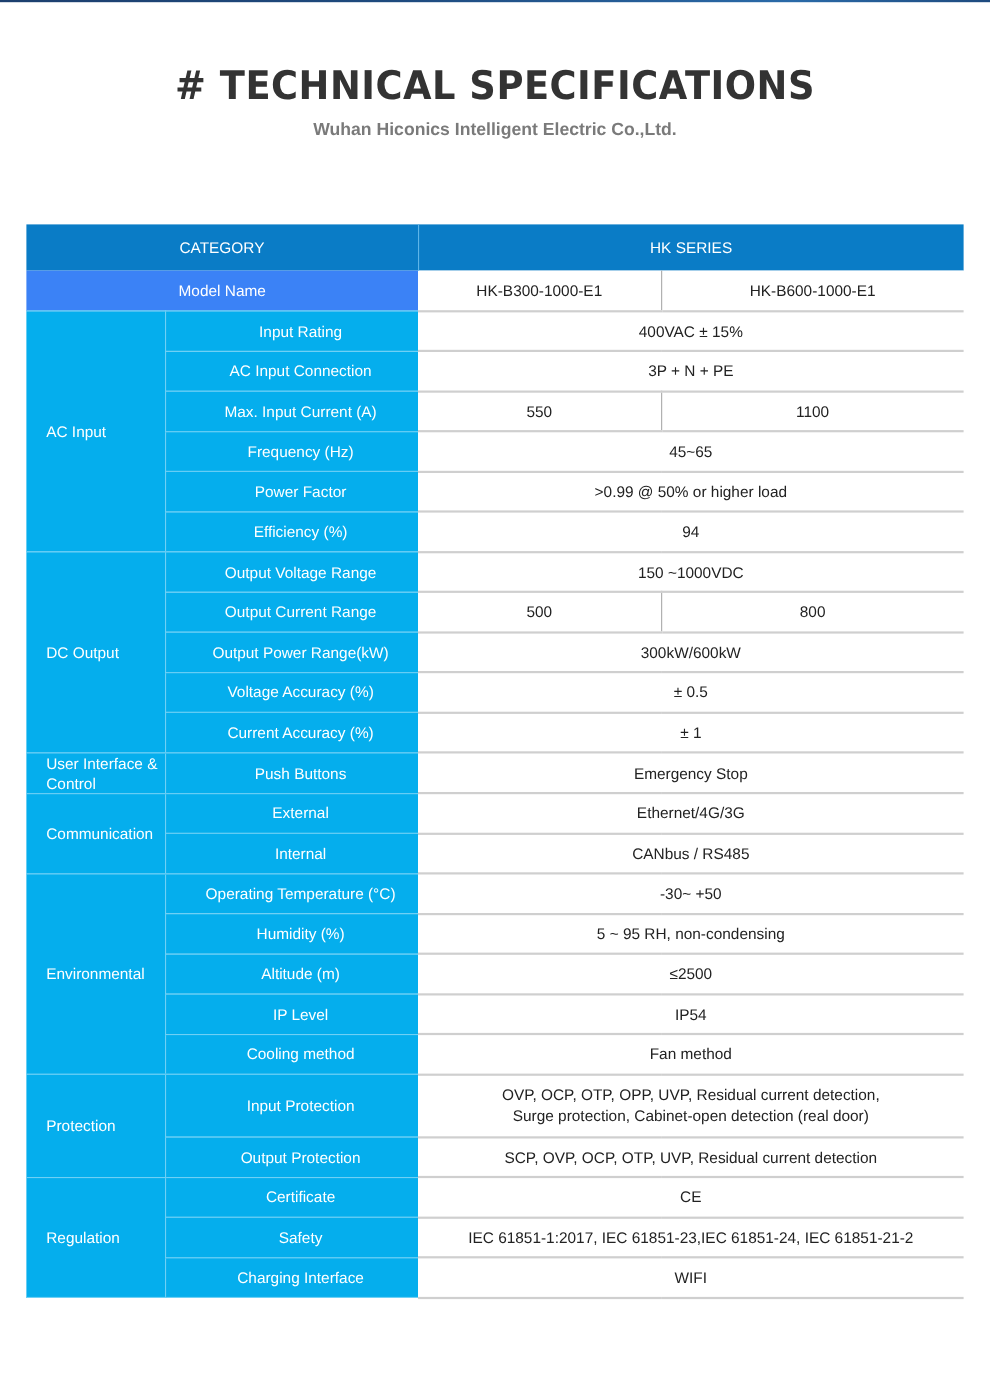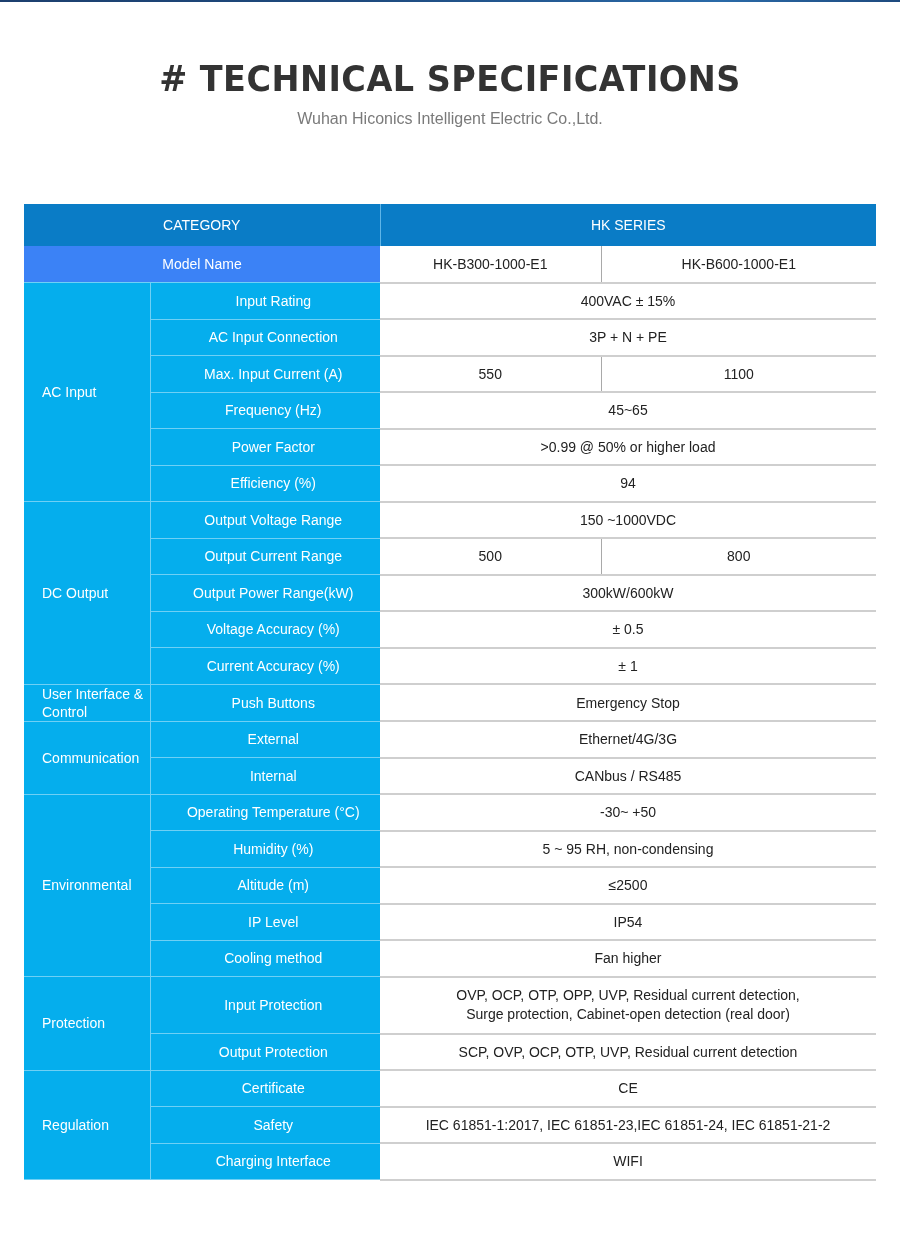--- a/index.html
+++ b/index.html
@@ -11,21 +11,21 @@
     position: absolute; left: 0; top: 0; width: 900px; height: 2px;
     background: linear-gradient(90deg, #1c3f6e 0%, #1e4a7e 40%, #2a6aa8 80%, #1e4a7e 100%);
   }
   .title {
     position: absolute; left: 0; top: 58px; width: 900px; text-align: center;
     font-family: "DejaVu Sans", sans-serif; font-weight: bold; font-size: 36px;
     color: #333333; letter-spacing: 0.5px; transform: scaleX(0.93);
   }
   .subtitle {
     position: absolute; left: 0; top: 110px; width: 900px; text-align: center;
-    font-size: 16px; color: #7a7a7a;
+    font-size: 16px; color: #7a7a7a; font-weight: bold;
   }
   table.spec {
     position: absolute; left: 24px; top: 204px; width: 852px;
     border-collapse: collapse; table-layout: fixed;
     font-size: 14px;
     padding-left: 20px;
   }
   table.spec td { padding: 0; vertical-align: middle; }
   .hdr td {
     background: #0a7cc6; color: #ffffff; height: 42px; text-align: center; font-size: 14px;
@@ -138,21 +138,21 @@
       <tr class="r">
         <td class="param">Altitude (m)</td>
         <td class="val" colspan="2">≤2500</td>
       </tr>
       <tr class="r">
         <td class="param">IP Level</td>
         <td class="val" colspan="2">IP54</td>
       </tr>
       <tr class="r">
         <td class="param">Cooling method</td>
-        <td class="val" colspan="2">Fan higher</td>
+        <td class="val" colspan="2">Fan method</td>
       </tr>
       <tr class="r2">
         <td class="cat" rowspan="2">Protection</td>
         <td class="param">Input Protection</td>
         <td class="val" colspan="2">
           <div class="ml">OVP, OCP, OTP, OPP, UVP, Residual current detection,</div>
           <div class="ml">Surge protection, Cabinet-open detection (real door)</div>
         </td>
       </tr>
       <tr class="r">

